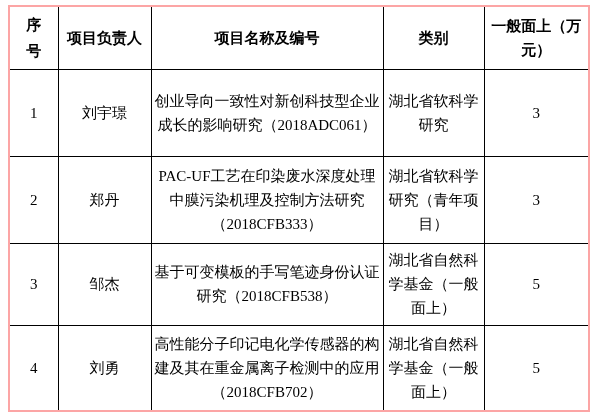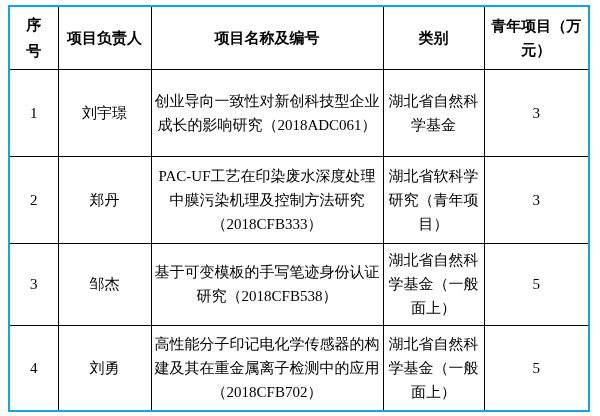--- a/index.html
+++ b/index.html
@@ -15,21 +15,21 @@
     font-family: "Liberation Serif", "DejaVu Serif", serif;
     color: #000000;
   }
   table.projects {
     position: absolute;
     left: 8px;
     top: 5px;
     width: 580px;
     border-collapse: collapse;
     table-layout: fixed;
-    border: 2px solid #0ea5e9;
+    border: 2px solid #fca5a5;
     font-size: 15px;
     line-height: 24px;
   }
   table.projects th,
   table.projects td {
     border: 1px solid #000000;
     text-align: center;
     vertical-align: middle;
     padding: 2px 3px;
     overflow: hidden;
@@ -64,28 +64,28 @@
       <col style="width:105px">
     </colgroup>
     <tbody>
       <tr class="header-row">
         <th>
           <span class="stack-vertical">序号</span>
         </th>
         <th>项目负责人</th>
         <th>项目名称及编号</th>
         <th>类别</th>
-        <th>青年项目（万元）</th>
+        <th>一般面上（万元）</th>
       </tr>
 
       <tr class="row-1">
         <td>1</td>
         <td>刘宇璟</td>
         <td>创业导向一致性对新创科技型企业成长的影响研究（2018ADC061）</td>
-        <td>湖北省自然科学基金</td>
+        <td>湖北省软科学研究</td>
         <td>3</td>
       </tr>
 
       <tr class="row-2">
         <td>2</td>
         <td>郑丹</td>
         <td>PAC-UF工艺在印染废水深度处理中膜污染机理及控制方法研究（2018CFB333）</td>
         <td>湖北省软科学研究（青年项目）</td>
         <td>3</td>
       </tr>

